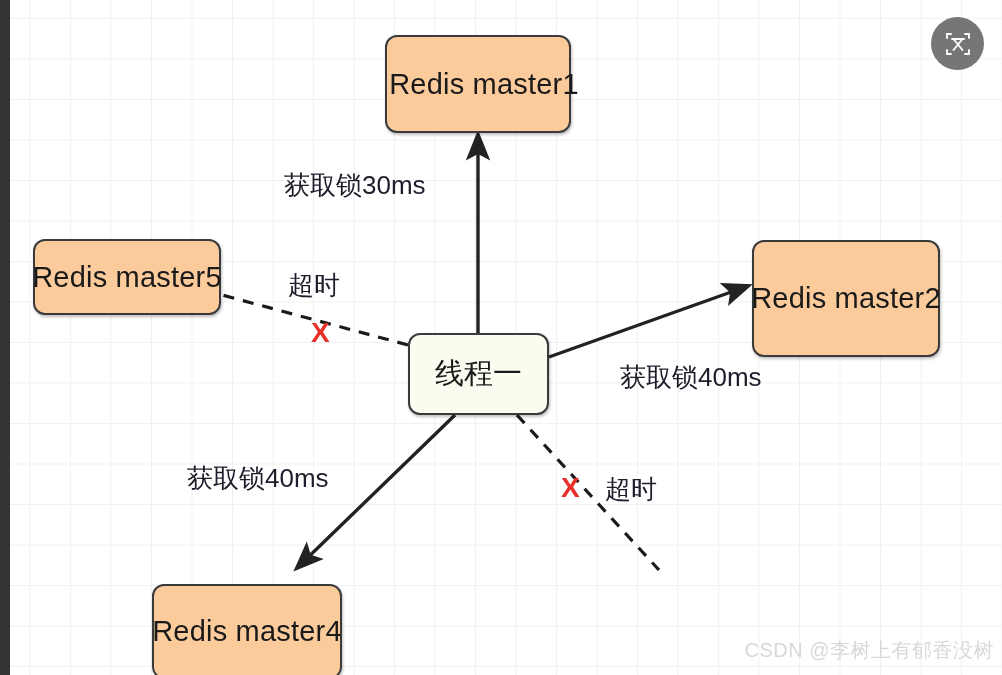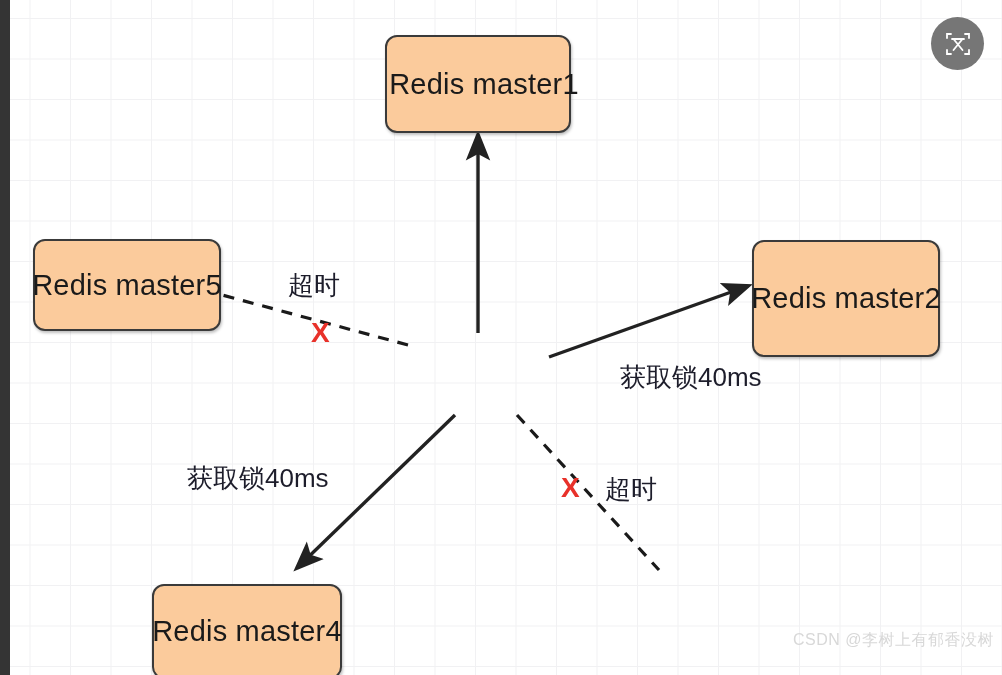--- a/index.html
+++ b/index.html
@@ -95,22 +95,22 @@
     border-radius: 50%;
     background: #767676;
     display: flex;
     align-items: center;
     justify-content: center;
     cursor: pointer;
   }
   #watermark {
     position: absolute;
     right: 8px;
-    bottom: 24px;
-    font-size: 16px;
+    bottom: 11px;
+    font-size: 20px;
     color: #d8d8d8;
     white-space: nowrap;
     letter-spacing: 0.5px;
   }
 </style>
 </head>
 <body>
 
 <div id="canvas">
 
@@ -141,25 +141,29 @@
 
   <div class="node redis" style="left:752px;top:240px;width:188px;height:117px;">
     <span>Redis  master2</span>
   </div>
 
 
   <div class="node redis" style="left:152px;top:572px;width:190px;height:95px;margin-top:12px;">
     <span>Redis  master4</span>
   </div>
 
-  <div class="node redis" style="left:33px;top:239px;width:188px;height:92px;">
+  <div class="node redis" style="left:33px;top:239px;width:188px;height:76px;">
     <span>Redis  master5</span>
   </div>
 
+  <div class="node thread" style="left:408px;top:333px;width:141px;height:82px;">
+    <span>线程一</span>
+  </div>
 
+  <div class="edge-label" style="left:284px;top:168px;">获取锁30ms</div>
 
   <div class="edge-label" style="left:288px;top:268px;">超时</div>
 
   <div class="edge-label" style="left:620px;top:360px;">获取锁40ms</div>
 
   <div class="edge-label" style="left:187px;top:461px;">获取锁40ms</div>
 
   <div class="edge-label" style="left:605px;top:472px;">超时</div>
 
   <div class="xmark" style="left:311px;top:319px;">X</div>

